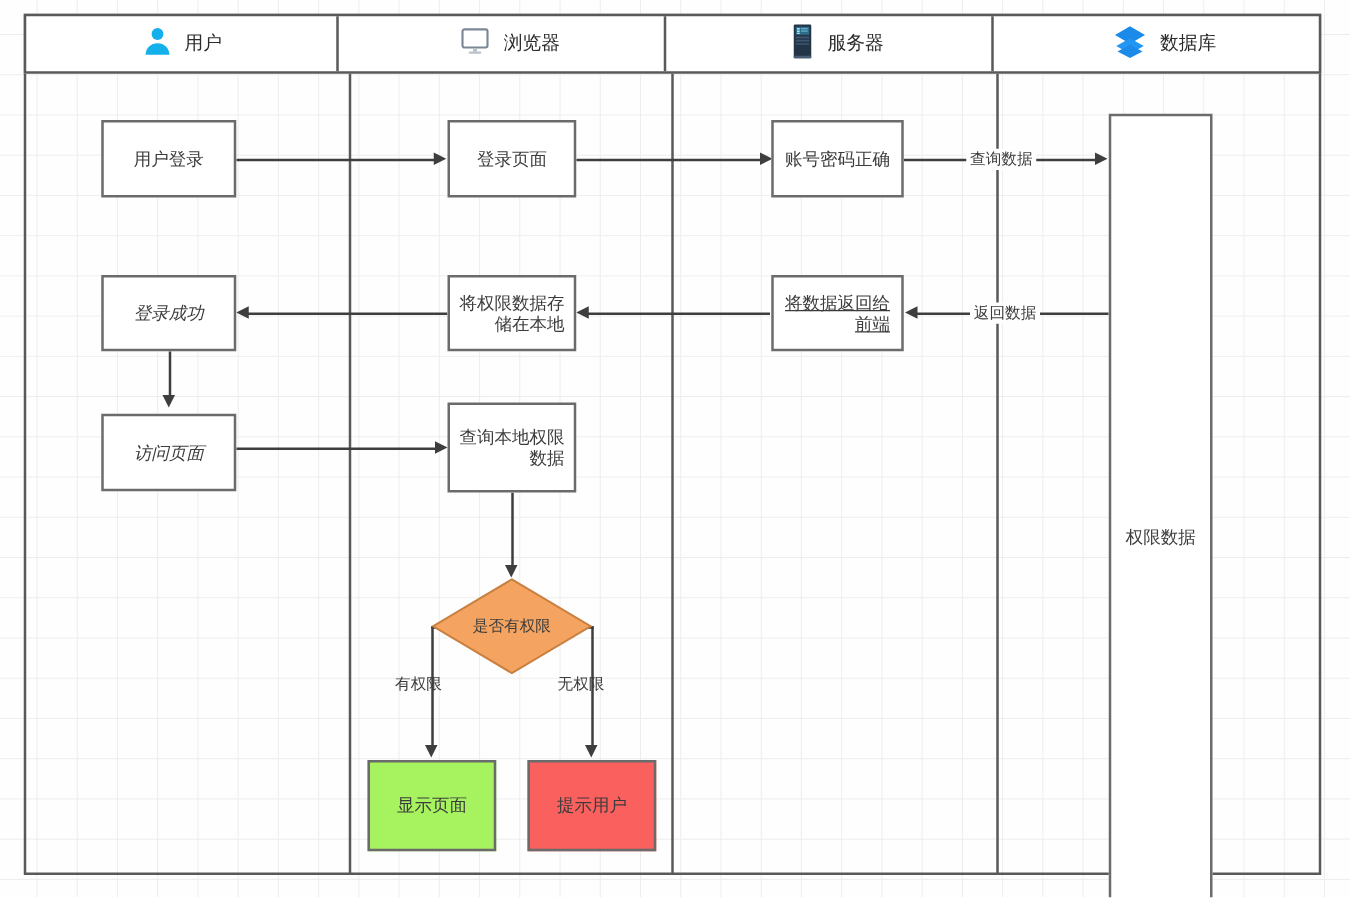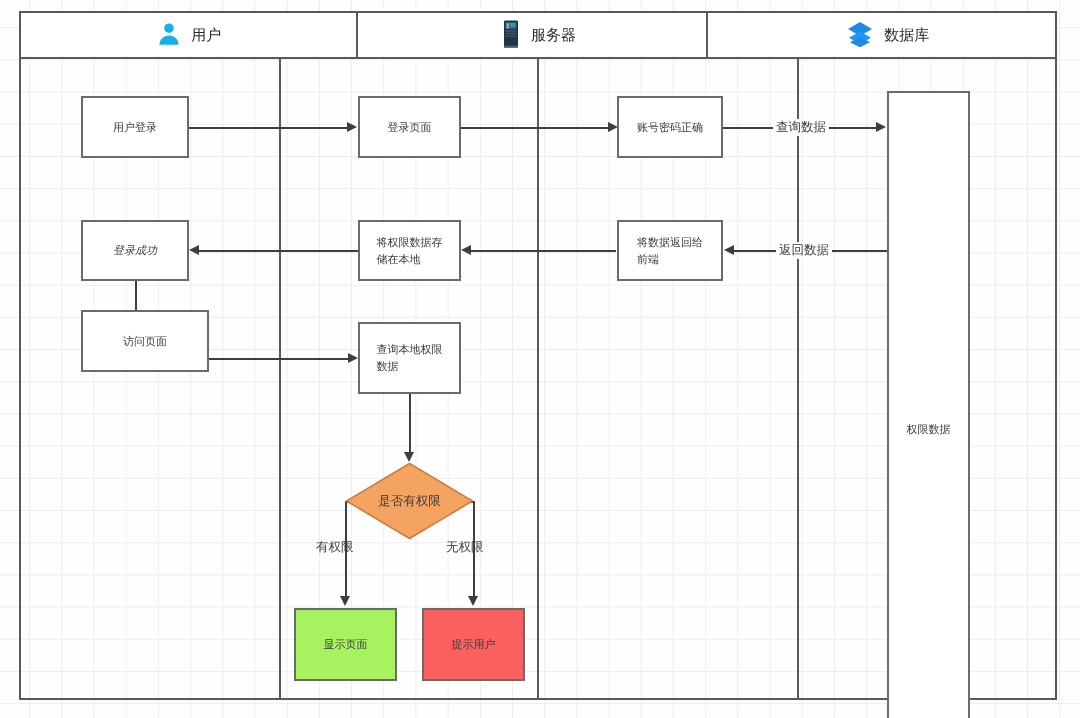--- a/index.html
+++ b/index.html
@@ -66,26 +66,26 @@
     background: #595959;
   }
 
   
   .node {
     position: absolute;
     box-sizing: border-box;
     border: 2px solid #6b6b6b;
     background: #ffffff;
     color: #3c3c3c;
-    font-size: 11px;
+    font-size: 14px;
     line-height: 17px;
     display: flex;
     align-items: center;
     justify-content: center;
-    text-align: left;
+    text-align: right;
     white-space: pre-line;
     z-index: 4;
   }
   .node.green { background: #a6f25f; border-color: #6b6b6b; color: #3c3c3c; }
   .node.red   { background: #f9605e; border-color: #6b6b6b; color: #3c3c3c; }
 
   .diamond-wrap {
     position: absolute;
     z-index: 4;
   }
@@ -161,20 +161,30 @@
     <div class="header-cell">
       <span>
         <svg width="26" height="26" viewBox="0 0 24 24">
           <circle cx="12" cy="6.6" r="4.4" fill="#14b0ec"></circle>
           <path d="M3.2 22c0-5 3.9-8.6 8.8-8.6s8.8 3.6 8.8 8.6z" fill="#14b0ec"></path>
         </svg>
       </span>
       <span class="lbl">用户</span>
     </div>
 
+    <div class="header-cell">
+      <span>
+        <svg width="28" height="28" viewBox="0 0 28 28">
+          <rect x="4" y="4.5" width="20" height="14.5" rx="1.6" fill="#ffffff" stroke="#7b8794" stroke-width="1.7"></rect>
+          <rect x="12.4" y="19.4" width="3.2" height="3" fill="#b9c2cc"></rect>
+          <rect x="9" y="22.2" width="10" height="1.7" rx="0.8" fill="#b9c2cc"></rect>
+        </svg>
+      </span>
+      <span class="lbl">浏览器</span>
+    </div>
 
     <div class="header-cell">
       <span>
         <svg width="22" height="30" viewBox="0 0 22 30">
           <rect x="4" y="1.5" width="14" height="27" rx="1" fill="#243447"></rect>
           <rect x="5.6" y="3.4" width="10.8" height="6.4" fill="#2d6b86"></rect>
           <rect x="6.6" y="4.4" width="2.2" height="1.3" fill="#9fe0f5"></rect>
           <rect x="6.6" y="6.3" width="2.2" height="1.3" fill="#9fe0f5"></rect>
           <rect x="6.6" y="8.1" width="2.2" height="1.1" fill="#9fe0f5"></rect>
           <rect x="9.8" y="4.4" width="5.4" height="1.1" fill="#5ea9c4"></rect>
@@ -250,24 +260,24 @@
 
   <div class="node" style="left:617px; top:96px; width:106px; height:62px;">账号密码正确</div>
 
   <div class="node" style="left:887px; top:75px; width:83px; height:676px;margin-top:16px;">权限数据</div>
 
   <div class="node" style="left:81px; top:220px; width:108px; height:61px;font-style:italic;">登录成功</div>
 
   <div class="node" style="left:358px; top:220px; width:103px; height:61px;">将权限数据存
 储在本地</div>
 
-  <div class="node" style="left:617px; top:220px; width:106px; height:61px;">将数据返回给
+  <div class="node" style="left:617px; top:220px; width:106px; height:61px;text-decoration:underline;">将数据返回给
 前端</div>
 
-  <div class="node" style="left:81px; top:310px; width:128px; height:62px;">访问页面</div>
+  <div class="node" style="left:81px; top:331px; width:108px; height:62px;font-style:italic;">访问页面</div>
 
   <div class="node" style="left:358px; top:322px; width:103px; height:72px;">查询本地权限
 数据</div>
 
   <div class="diamond-wrap" style="left:345px; top:462px; width:129px; height:78px;">
     <svg width="129" height="78" viewBox="0 0 129 78">
       <polygon points="64.5,1.5 127.5,39 64.5,76.5 1.5,39" fill="#f4a460" stroke="#c87f3f" stroke-width="1.6"></polygon>
     </svg>
     <div class="diamond-label">是否有权限</div>
   </div>

